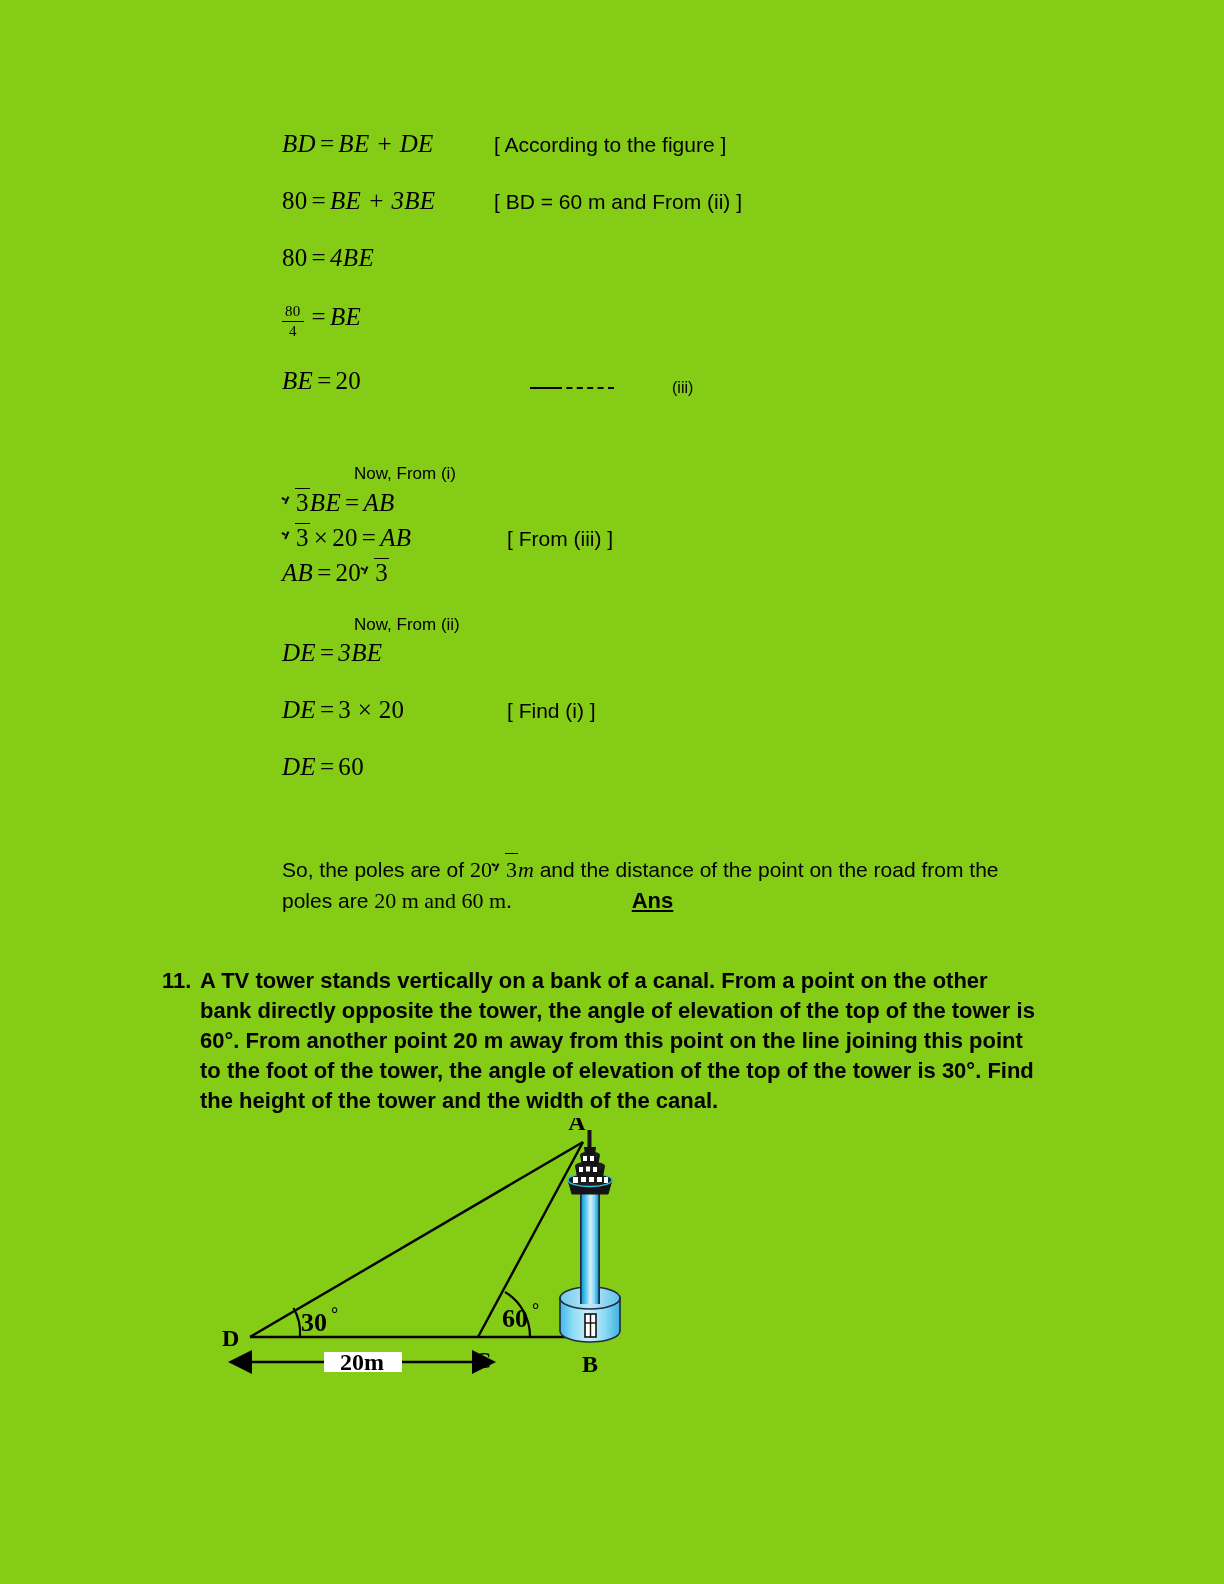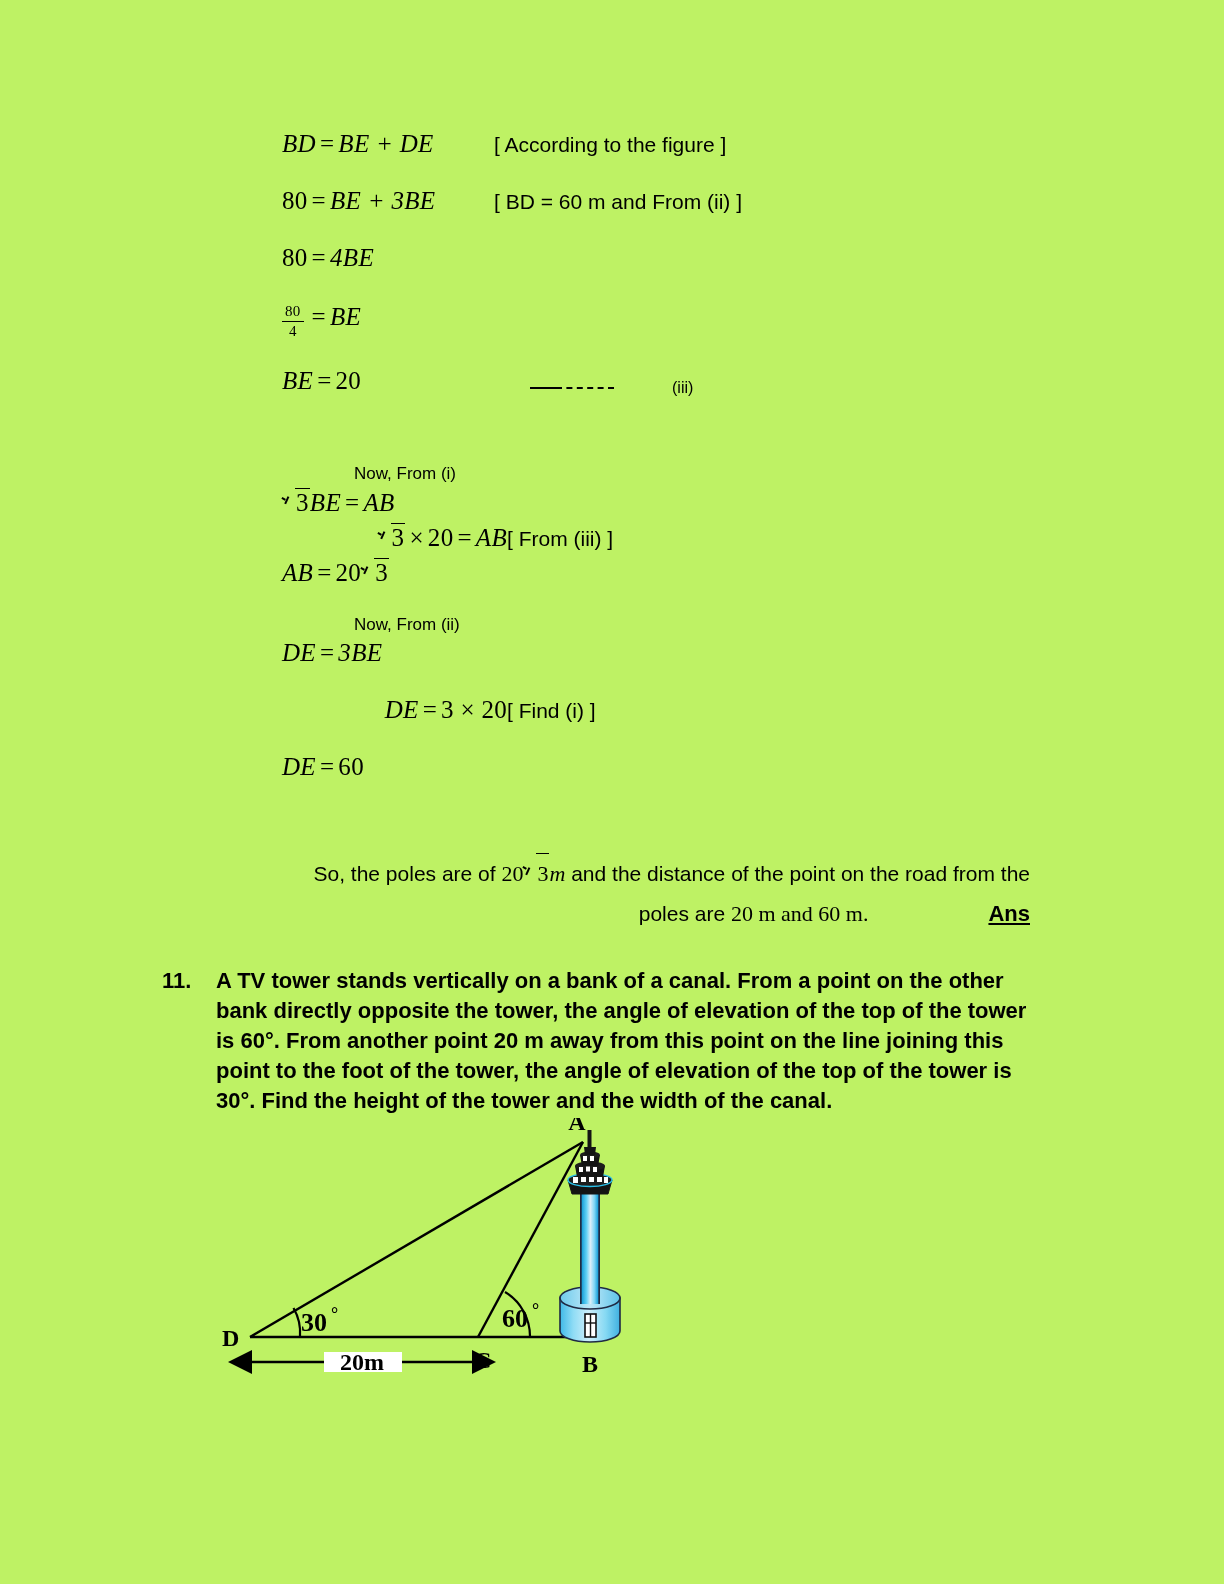--- a/index.html
+++ b/index.html
@@ -12,21 +12,21 @@
     height: 1584px;
     position: relative;
     font-family: "Liberation Sans", sans-serif;
     color: #000000;
     overflow: hidden;
   }
 
   .page {
     position: absolute;
     inset: 0;
-    background: #bef264;
+    background: #84cc16;
   }
 
   
   .solution {
     position: absolute;
     left: 282px;
     top: 130px;
     width: 800px;
   }
 
@@ -49,21 +49,21 @@
   .math .op  { font-style: normal; padding: 0 4px; }
 
   .note {
     font-family: "Liberation Sans", sans-serif;
     font-style: normal;
     font-size: 21px;
     white-space: nowrap;
   }
 
   .col-a { width: 212px; flex: 0 0 212px; }
-  .col-a-wide { width: 225px; flex: 0 0 225px; text-align: right; }
+  .col-a-wide { width: 225px; flex: 0 0 225px; }
 
   
   .frac {
     display: inline-block;
     vertical-align: middle;
     text-align: center;
     font-style: normal;
     font-size: 15px;
     line-height: 1.12;
     position: relative;
@@ -139,26 +139,25 @@
     margin-left: 72px;
     margin-bottom: 4px;
   }
 
   .spacer-lg { height: 38px; }
   .spacer-md { height: 22px; }
 
   
   .conclusion {
     position: absolute;
-    left: 270px;
+    left: 282px;
     top: 853px;
     width: 760px;
     font-size: 21px;
-    line-height: 40px;
-    text-align: right;
+    line-height: 31px;
   }
   .conclusion .mi {
     font-family: "Liberation Serif", "DejaVu Serif", serif;
     font-style: italic;
     font-size: 22px;
   }
   .conclusion .mn {
     font-family: "Liberation Serif", "DejaVu Serif", serif;
     font-style: normal;
     font-size: 22px;
@@ -182,21 +181,20 @@
     font-weight: bold;
     font-size: 22px;
     line-height: 30px;
     flex: 0 0 38px;
   }
   .q-text {
     font-weight: bold;
     font-size: 22px;
     line-height: 30px;
     text-align: left;
-    margin-left: 16px;
   }
 
   
   .figure {
     position: absolute;
     left: 200px;
     top: 1118px;
     width: 470px;
     height: 262px;
   }

